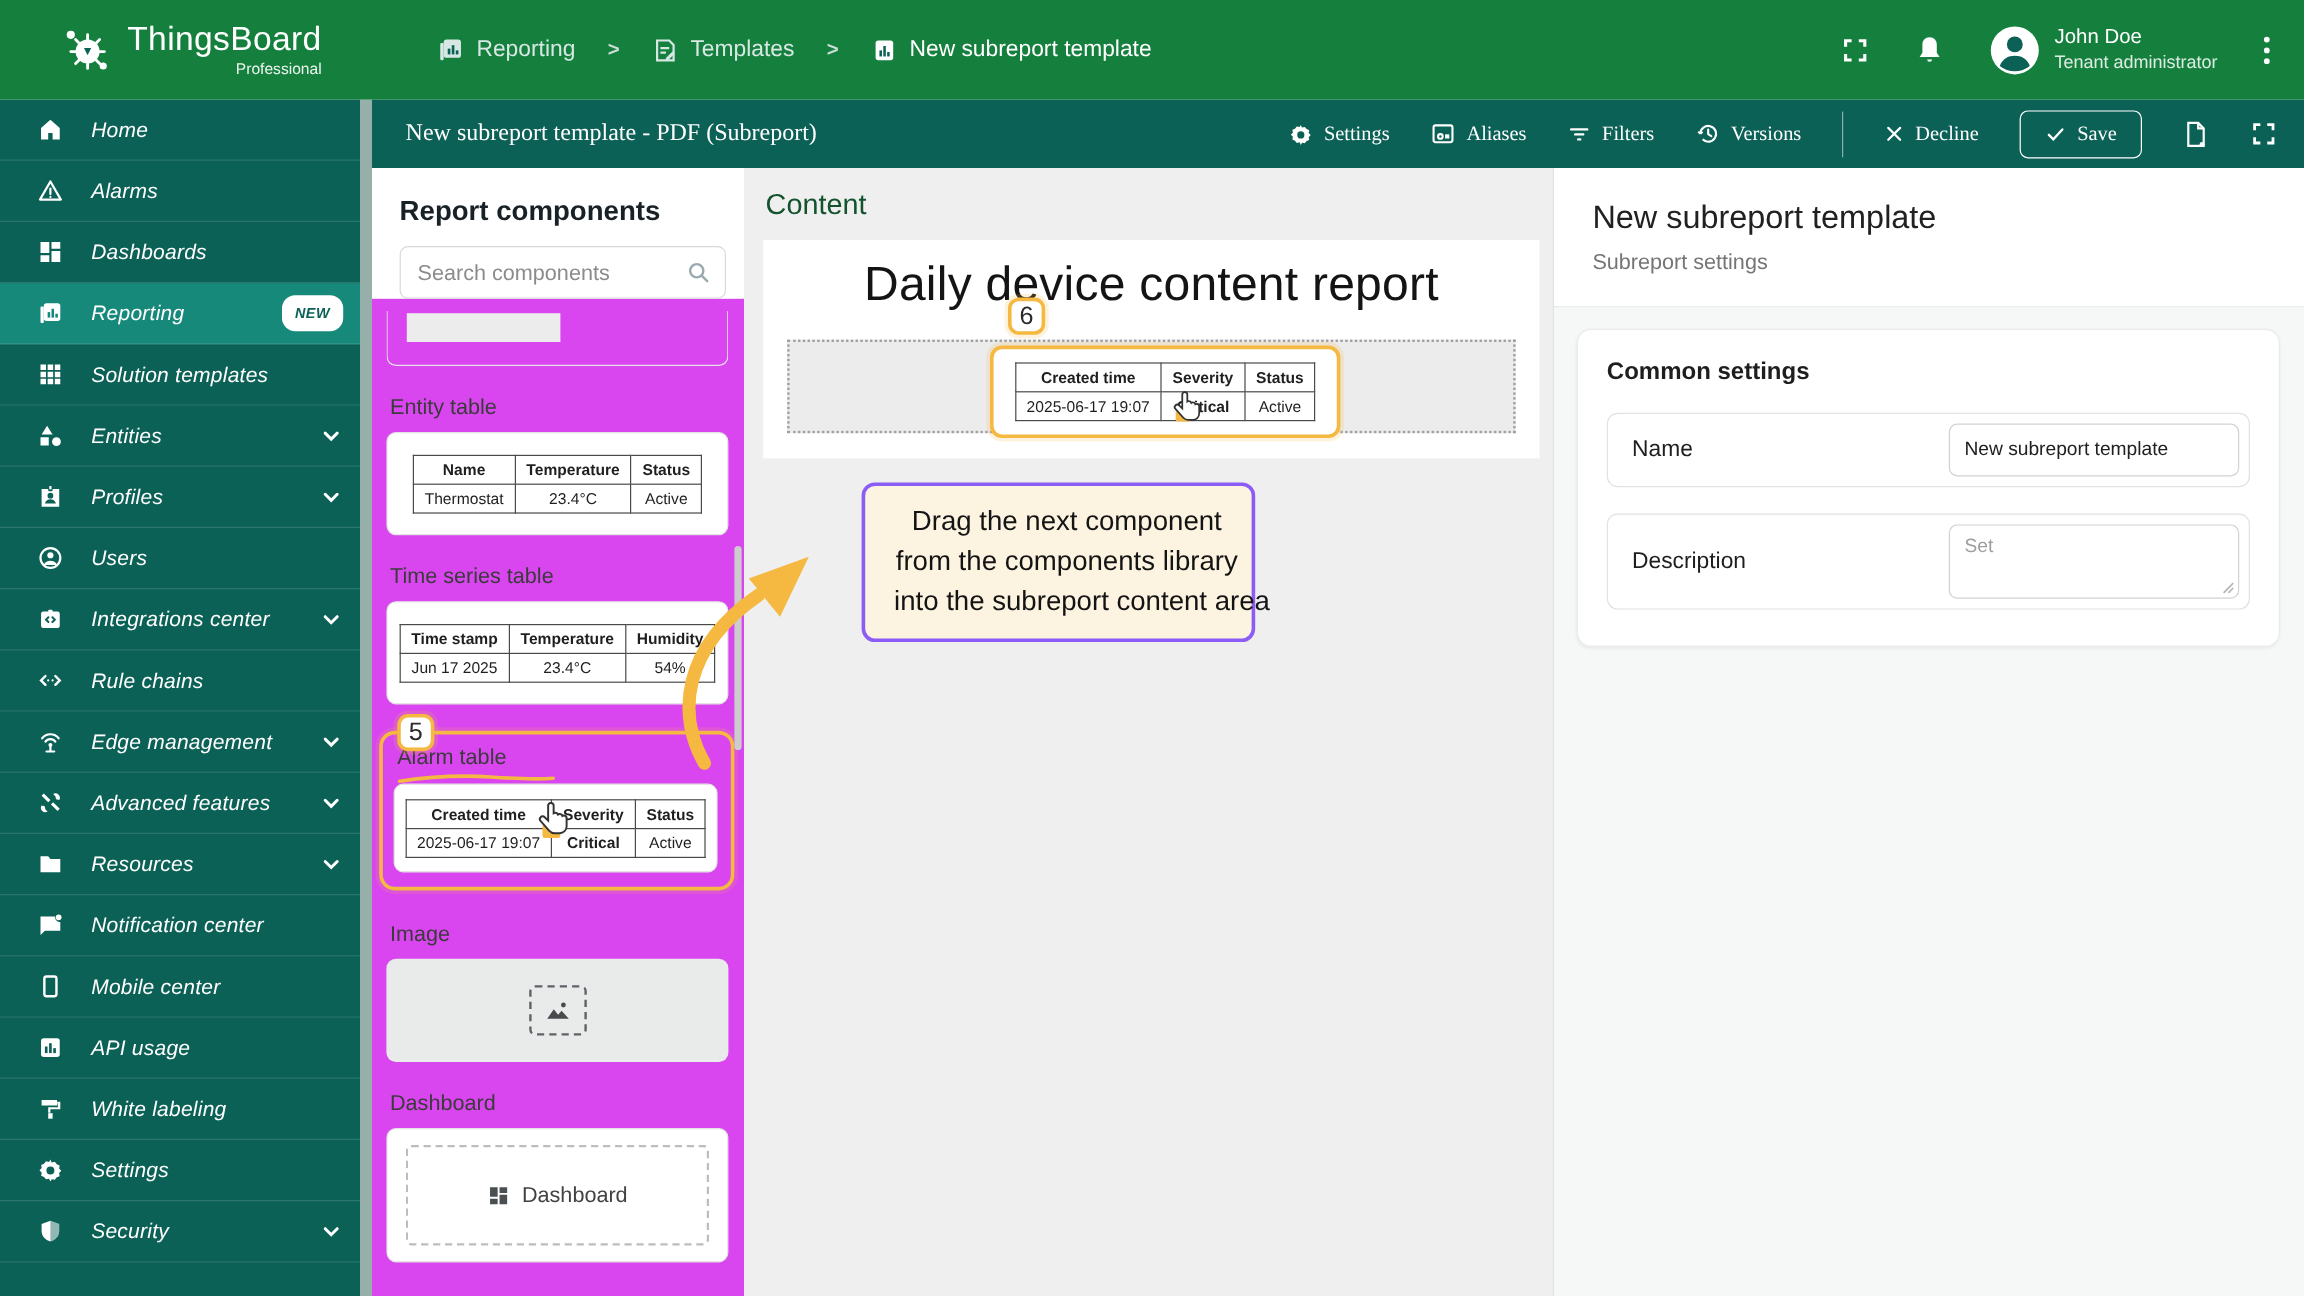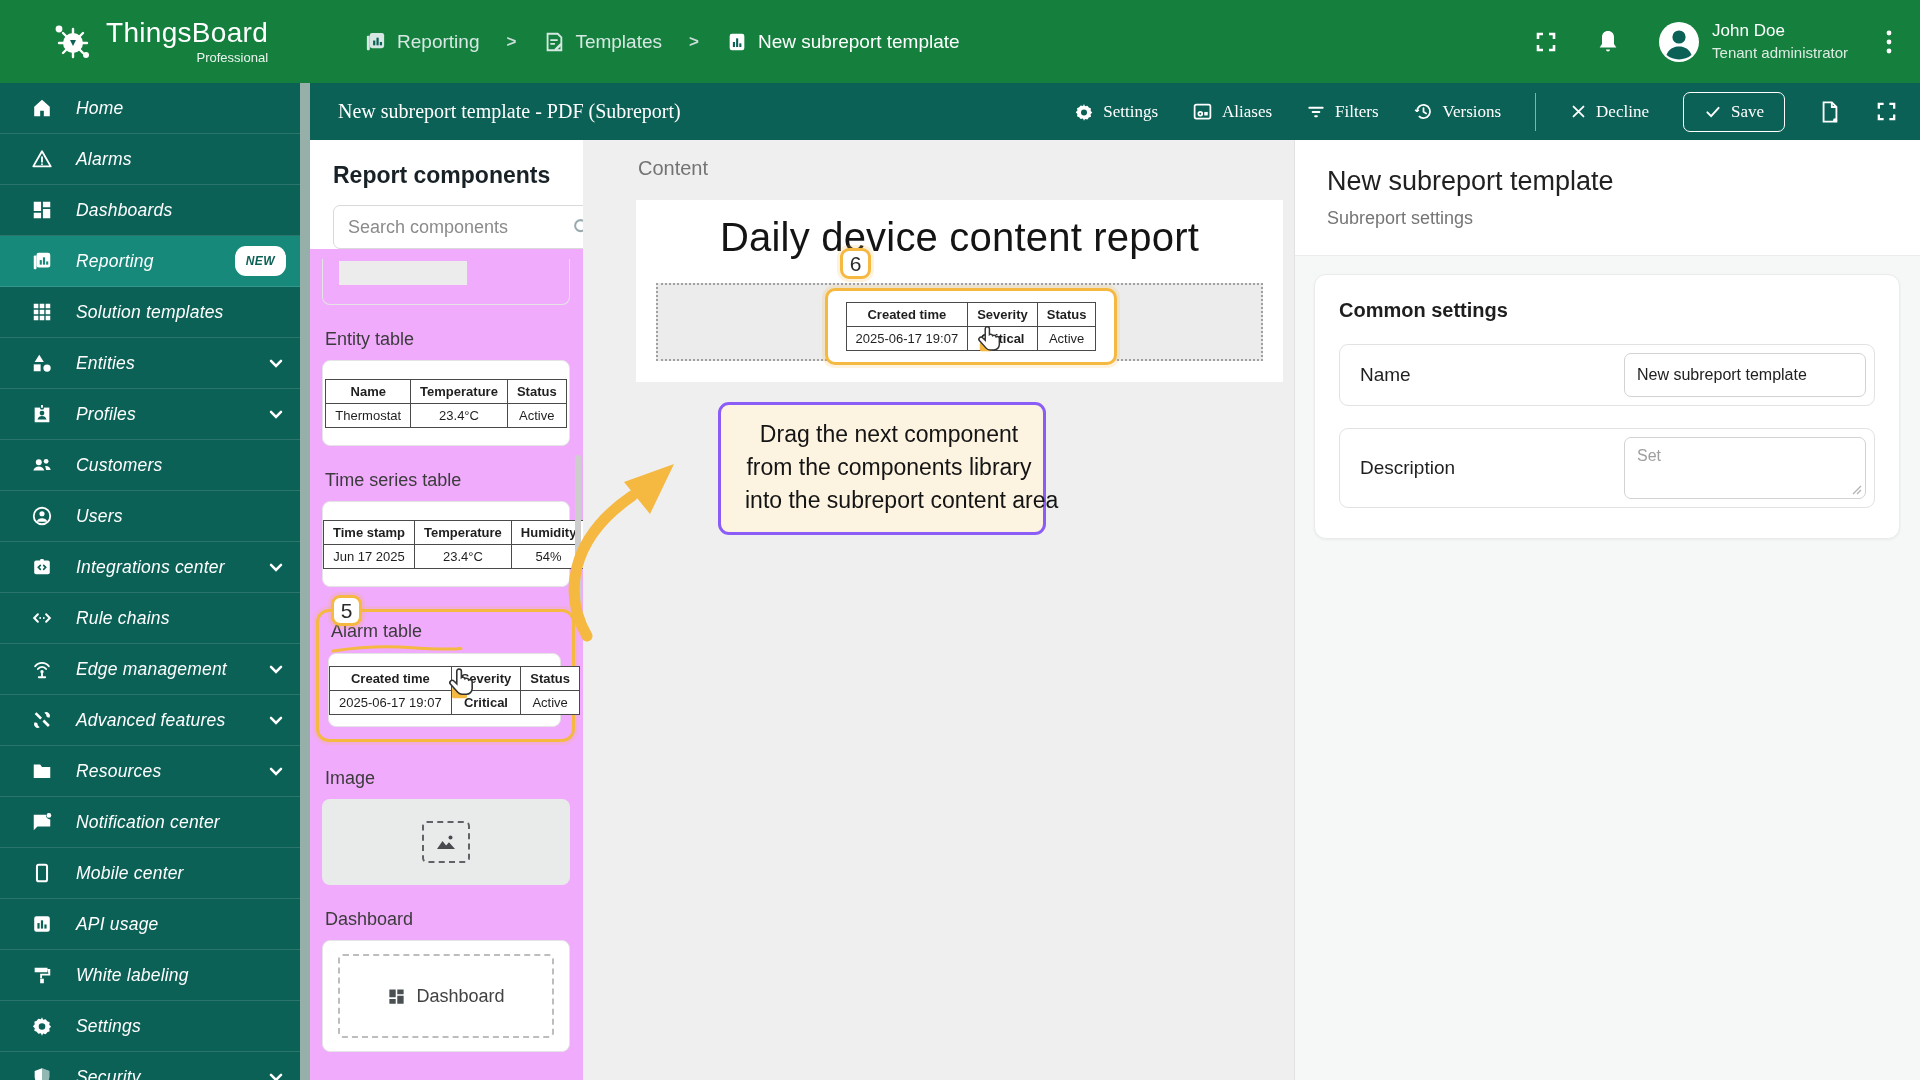--- a/index.html
+++ b/index.html
@@ -44,22 +44,22 @@
     background:#0C6157; display:flex; align-items:center; z-index:9;font-family:Liberation Serif, serif; }
   .toolbar-title { color:#fff; font-size:20px; font-weight:500; margin-left:28px; }
   .toolbar-actions { margin-left:auto; display:flex; align-items:center; gap:34px; margin-right:22px; }
   .tb-btn { display:flex; align-items:center; gap:9px; color:#fff; font-size:17px;
     font-weight:500; cursor:pointer; white-space:nowrap; }
   .tb-divider { width:1px; height:38px; background:rgba(255,255,255,.5); }
   .tb-save { border:1.5px solid #fff; border-radius:7px; padding:9px 20px; }
   .tb-x, .tb-check { font-size:18px; font-weight:400; }
 
   
-  .components { position:absolute; left:310px; top:140px; width:273px; bottom:0;
-    background:#f0abfc; overflow:hidden; z-index:5; }
+  .components { position:absolute; left:310px; top:140px; width:310px; bottom:0;
+    background:#d946ef; overflow:hidden; z-index:5; }
   .comp-head { padding:22px 16px 0 23px; background:#fff; }
   .comp-title { font-size:23px; font-weight:700; color:#182226; }
   .search-wrap { position:relative; margin-top:16px; width:272px; }
   .search-input { width:100%; height:44px; border:1px solid #D9D9D9; border-radius:7px;
     padding:0 40px 0 14px; font-size:18px; color:#424242; outline:none;
     font-family:"Liberation Sans", sans-serif; }
   .search-input::placeholder { color:#8B8B8B; }
   .search-icon { position:absolute; right:12px; top:11px; }
   .comp-list { padding:10px 13px 24px 12px; position:relative; }
   .cut-card { height:46px; border:1px solid #E4E4E4; border-top:none;
@@ -90,21 +90,21 @@
   .dash-card { height:112px; padding:13px 15px; }
   .dash-inner { height:100%; border:2px dashed #BDBDBD; border-radius:5px;
     display:flex; align-items:center; justify-content:center; gap:10px;
     color:#424242; font-size:18px; }
   .comp-scrollbar { position:absolute; right:2px; top:315px; width:6px; height:170px;
     background:#CDCDCD; border-radius:3px; }
 
   
   .contentArea { position:absolute; left:620px; top:140px; width:674px; bottom:0;
     background:#EFEFEF; z-index:4; }
-  .content-label { font-size:20px; color:#737373; font-weight:500; padding:17px 0 0 18px; }
+  .content-label { font-size:24px; color:#14532d; font-weight:500; padding:17px 0 0 18px; }
   .page-card { position:absolute; left:16px; top:60px; width:647px; height:182px;
     background:#fff; }
   .report-title { text-align:center; font-size:40px; color:#141414; margin-top:15px;
     font-weight:400; letter-spacing:.2px; }
   .drop-zone { position:absolute; left:20px; top:83px; width:607px; height:78px;
     border:2px dotted #A0A0A0; background:#ECECEC; }
   .drop-table-box { position:absolute; left:167px; top:3px; width:292px; height:77px;
     background:#fff; border:3px solid #F5B840; border-radius:10px;
     box-shadow:0 0 0 3px rgba(245,184,64,.18); padding-top:11px; }
   .badge-6 { top:48px; left:204px; }
@@ -308,31 +308,20 @@
           <circle cx="12" cy="11" r="2.6" fill="#0C6157"></circle>
           <path d="M7 18c.8-2.6 2.8-3.8 5-3.8s4.2 1.2 5 3.8z" fill="#0C6157"></path>
         </svg>
       </span>
     <span class="nav-label">Profiles</span>
     <span class="nav-chevron">
         <svg width="20" height="20" viewBox="0 0 24 24" fill="none" stroke="#fff" stroke-width="3" stroke-linecap="round">
           <path d="M6 9.5l6 6 6-6"></path>
         </svg>
       </span>
-  </div>
-  <div class="nav-item">
-    <span class="nav-icon">
-        <svg width="22" height="22" viewBox="0 0 24 24" fill="#fff">
-          <circle cx="8.5" cy="9" r="3.2"></circle>
-          <path d="M2.5 18c.9-3 3.3-4.4 6-4.4s5.1 1.4 6 4.4z"></path>
-          <circle cx="16.5" cy="8" r="2.6"></circle>
-          <path d="M15.5 13.2c2.8-.4 5.3 1 6 4.3h-5z"></path>
-        </svg>
-      </span>
-    <span class="nav-label">Customers</span>
   </div>
   <div class="nav-item">
     <span class="nav-icon">
         <svg width="22" height="22" viewBox="0 0 24 24" fill="none" stroke="#fff" stroke-width="2">
           <circle cx="12" cy="12" r="9"></circle>
           <circle cx="12" cy="9.5" r="2.8" fill="#fff" stroke="none"></circle>
           <path d="M5.8 18.4c1.3-2.9 3.6-4 6.2-4s4.9 1.1 6.2 4" fill="#fff" stroke="none"></path>
         </svg>
       </span>
     <span class="nav-label">Users</span>

